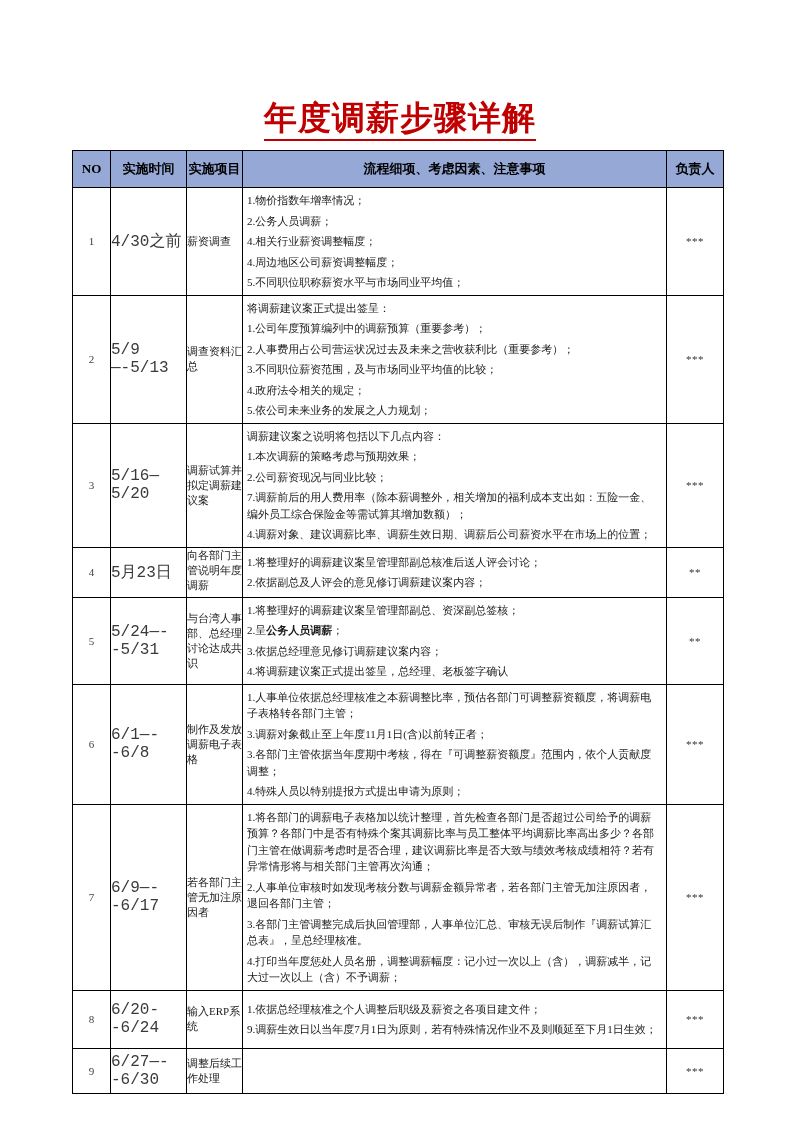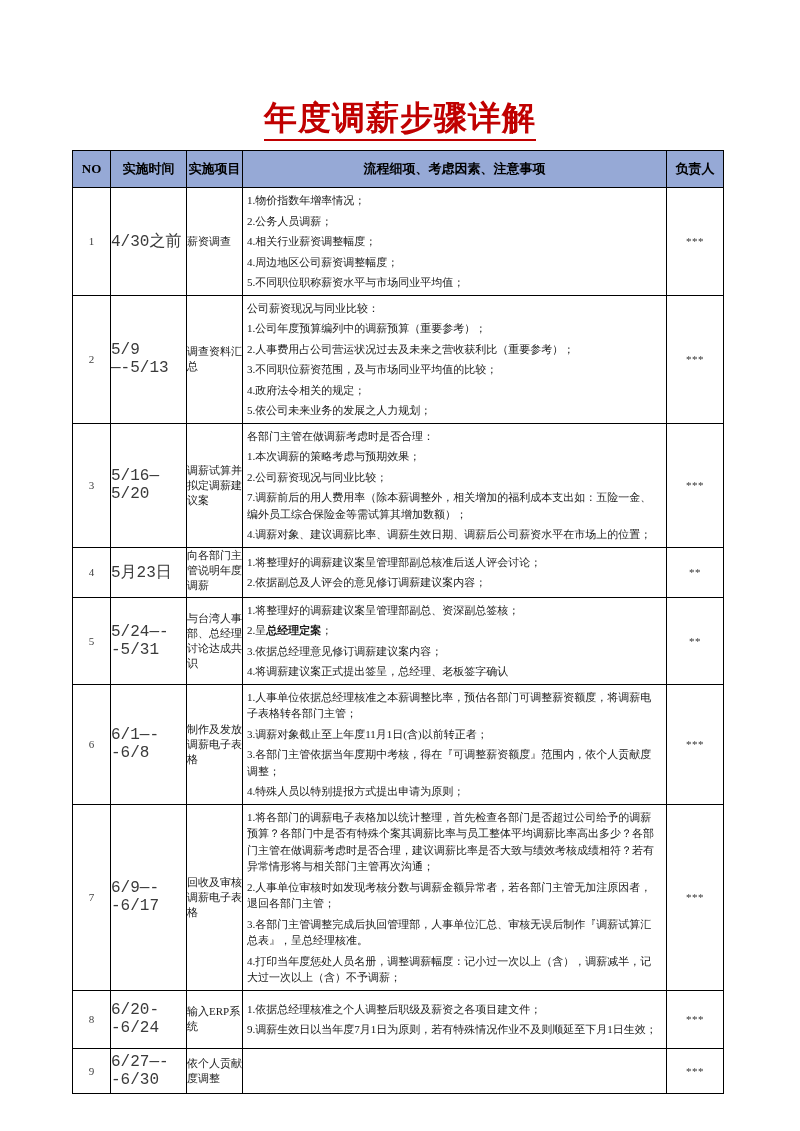--- a/index.html
+++ b/index.html
@@ -149,35 +149,35 @@
             <div class="detail-line">4.周边地区公司薪资调整幅度；</div>
             <div class="detail-line">5.不同职位职称薪资水平与市场同业平均值；</div>
           </td>
           <td class="c-owner">***</td>
         </tr>
         <tr style="height: 113px;">
           <td class="c-no">2</td>
           <td class="c-time">5/9—-5/13</td>
           <td class="c-proj">调查资料汇总</td>
           <td class="c-detail">
-            <div class="detail-line">公司薪资现况与同业比较：</div>
+            <div class="detail-line">将调薪建议案正式提出签呈：</div>
             <div class="detail-line">1.公司年度预算编列中的调薪预算（重要参考）；</div>
             <div class="detail-line">2.人事费用占公司营运状况过去及未来之营收获利比（重要参考）；</div>
             <div class="detail-line">3.不同职位薪资范围，及与市场同业平均值的比较；</div>
             <div class="detail-line">4.政府法令相关的规定；</div>
             <div class="detail-line">5.依公司未来业务的发展之人力规划；</div>
           </td>
           <td class="c-owner">***</td>
         </tr>
         <tr style="height: 112px;">
           <td class="c-no">3</td>
           <td class="c-time">5/16—5/20</td>
           <td class="c-proj">调薪试算并拟定调薪建议案</td>
           <td class="c-detail">
-            <div class="detail-line">各部门主管在做调薪考虑时是否合理：</div>
+            <div class="detail-line">调薪建议案之说明将包括以下几点内容：</div>
             <div class="detail-line">1.本次调薪的策略考虑与预期效果；</div>
             <div class="detail-line">2.公司薪资现况与同业比较；</div>
             <div class="detail-line">7.调薪前后的用人费用率（除本薪调整外，相关增加的福利成本支出如：五险一金、编外员工综合保险金等需试算其增加数额）；</div>
             <div class="detail-line">4.调薪对象、建议调薪比率、调薪生效日期、调薪后公司薪资水平在市场上的位置；</div>
           </td>
           <td class="c-owner">***</td>
         </tr>
         <tr style="height: 50px;">
           <td class="c-no">4</td>
           <td class="c-time">5月23日</td>
@@ -187,42 +187,42 @@
             <div class="detail-line">2.依据副总及人评会的意见修订调薪建议案内容；</div>
           </td>
           <td class="c-owner">**</td>
         </tr>
         <tr style="height: 80px;">
           <td class="c-no">5</td>
           <td class="c-time">5/24—--5/31</td>
           <td class="c-proj">与台湾人事部、总经理讨论达成共识</td>
           <td class="c-detail">
             <div class="detail-line">1.将整理好的调薪建议案呈管理部副总、资深副总签核；</div>
-            <div class="detail-line">2.呈<b>总经理定案</b>；</div>
+            <div class="detail-line">2.呈<b>公务人员调薪</b>；</div>
             <div class="detail-line">3.依据总经理意见修订调薪建议案内容；</div>
             <div class="detail-line">4.将调薪建议案正式提出签呈，总经理、老板签字确认</div>
           </td>
           <td class="c-owner">**</td>
         </tr>
         <tr style="height: 104px;">
           <td class="c-no">6</td>
           <td class="c-time">6/1—--6/8</td>
           <td class="c-proj">制作及发放调薪电子表格</td>
           <td class="c-detail">
             <div class="detail-line">1.人事单位依据总经理核准之本薪调整比率，预估各部门可调整薪资额度，将调薪电子表格转各部门主管；</div>
             <div class="detail-line">3.调薪对象截止至上年度11月1日(含)以前转正者；</div>
             <div class="detail-line">3.各部门主管依据当年度期中考核，得在『可调整薪资额度』范围内，依个人贡献度调整；</div>
             <div class="detail-line">4.特殊人员以特别提报方式提出申请为原则；</div>
           </td>
           <td class="c-owner">***</td>
         </tr>
         <tr style="height: 142px;">
           <td class="c-no">7</td>
           <td class="c-time">6/9—--6/17</td>
-          <td class="c-proj">回收及审核调薪电子表格</td>
+          <td class="c-proj">若各部门主管无加注原因者</td>
           <td class="c-detail">
             <div class="detail-line">1.将各部门的调薪电子表格加以统计整理，首先检查各部门是否超过公司给予的调薪预算？各部门中是否有特殊个案其调薪比率与员工整体平均调薪比率高出多少？各部门主管在做调薪考虑时是否合理，建议调薪比率是否大致与绩效考核成绩相符？若有异常情形将与相关部门主管再次沟通；</div>
             <div class="detail-line">2.人事单位审核时如发现考核分数与调薪金额异常者，若各部门主管无加注原因者，退回各部门主管；</div>
             <div class="detail-line">3.各部门主管调整完成后执回管理部，人事单位汇总、审核无误后制作『调薪试算汇总表』，呈总经理核准。</div>
             <div class="detail-line">4.打印当年度惩处人员名册，调整调薪幅度：记小过一次以上（含），调薪减半，记大过一次以上（含）不予调薪；</div>
           </td>
           <td class="c-owner">***</td>
         </tr>
         <tr style="height: 58px;">
           <td class="c-no">8</td>
@@ -230,20 +230,20 @@
           <td class="c-proj">输入ERP系统</td>
           <td class="c-detail">
             <div class="detail-line">1.依据总经理核准之个人调整后职级及薪资之各项目建文件；</div>
             <div class="detail-line">9.调薪生效日以当年度7月1日为原则，若有特殊情况作业不及则顺延至下月1日生效；</div>
           </td>
           <td class="c-owner">***</td>
         </tr>
         <tr style="height: 45px;">
           <td class="c-no">9</td>
           <td class="c-time">6/27—--6/30</td>
-          <td class="c-proj">依个人贡献度调整</td>
+          <td class="c-proj">调整后续工作处理</td>
           <td class="c-detail"></td>
           <td class="c-owner">***</td>
         </tr>
       </tbody>
   </table>
 
 </div>
 
 </body></html>

